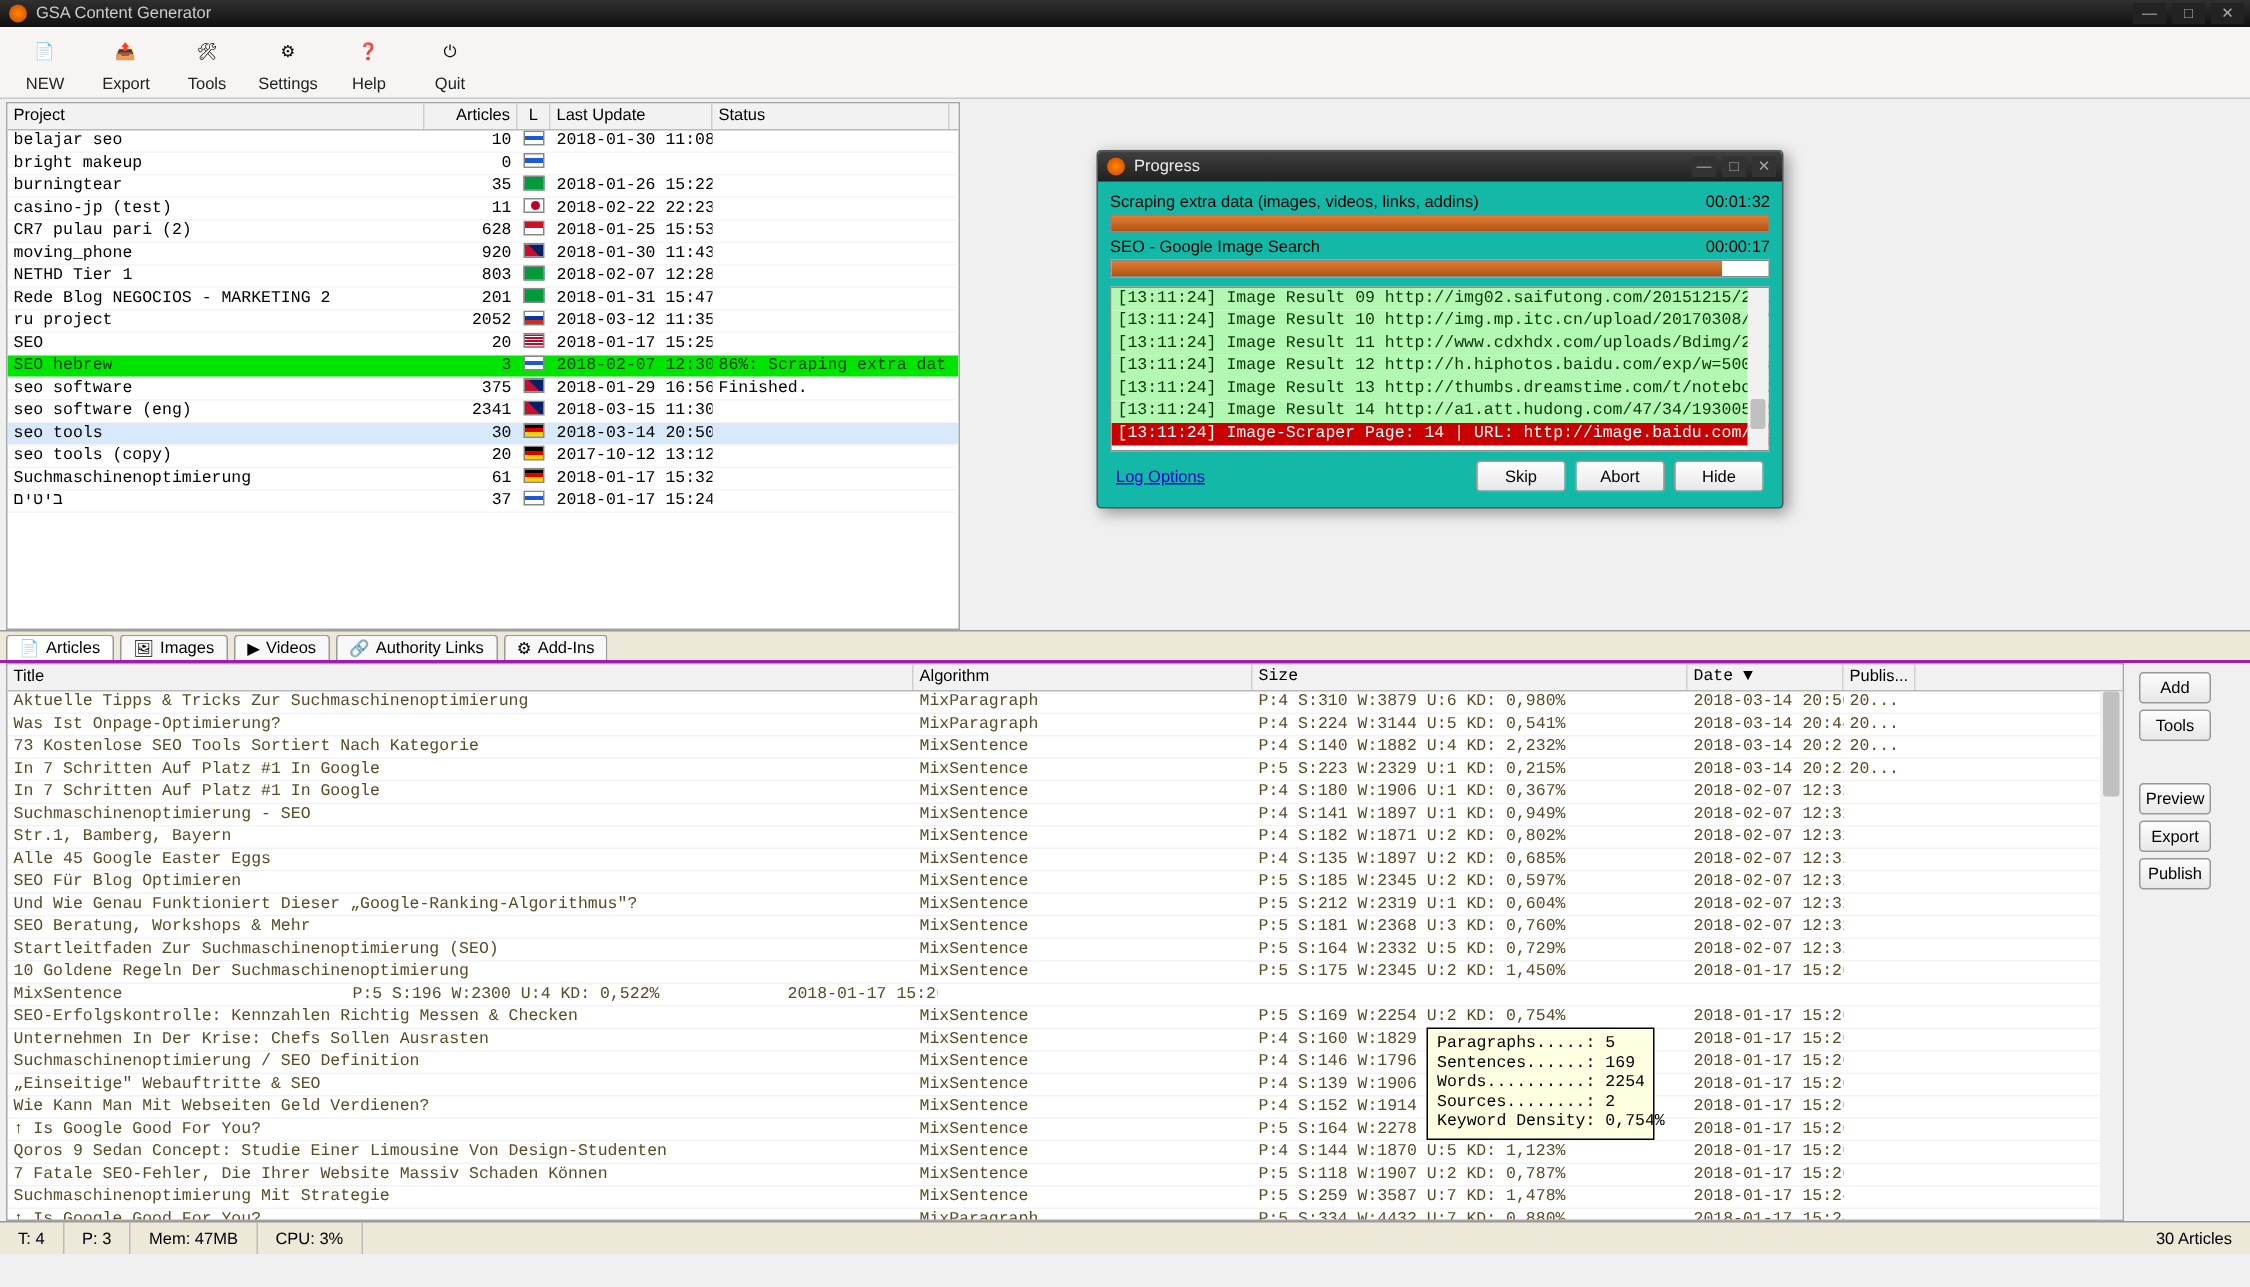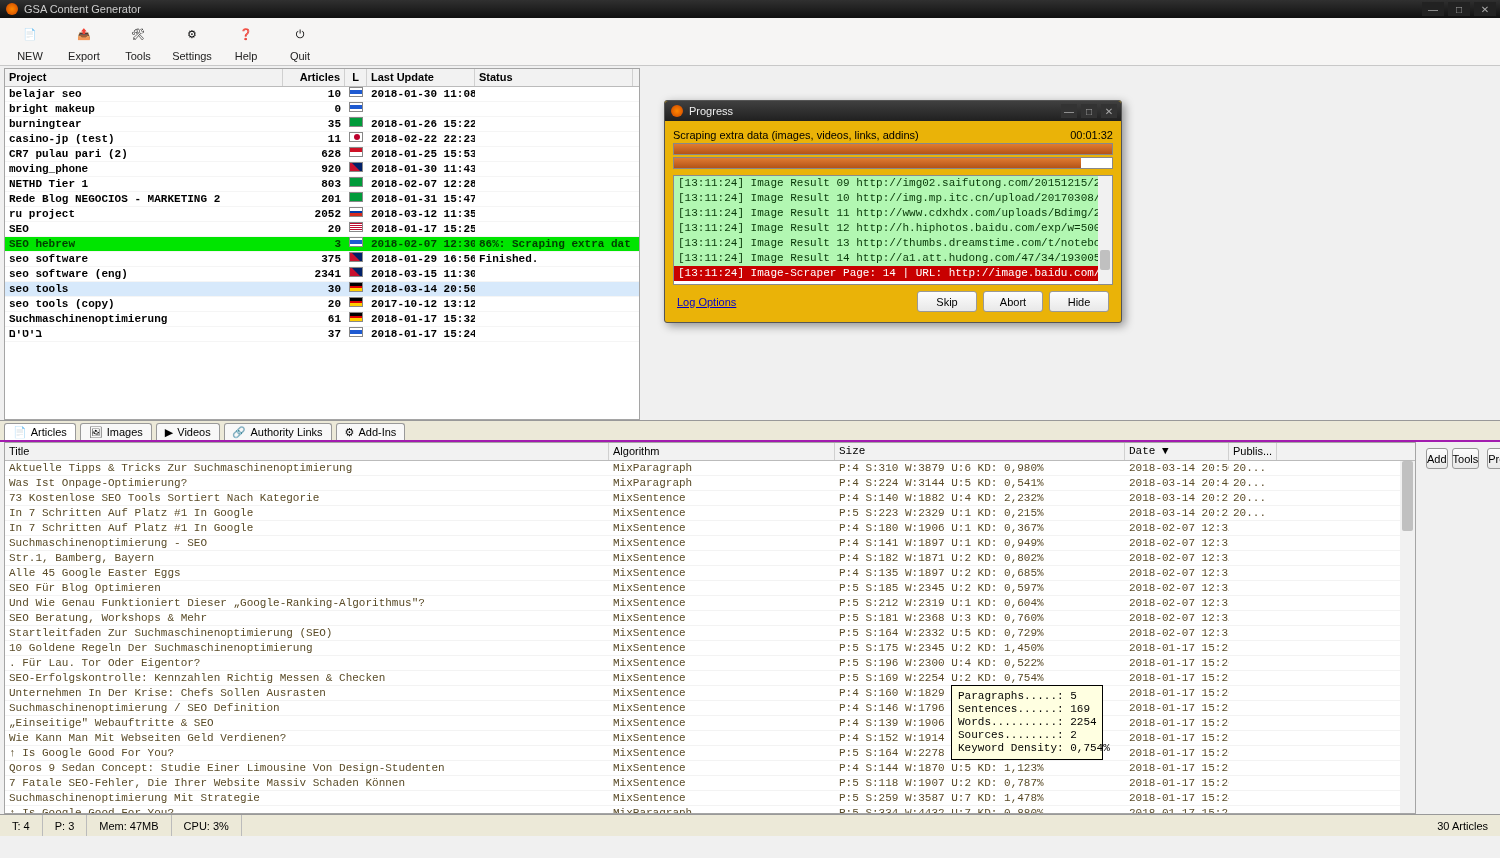--- a/index.html
+++ b/index.html
@@ -9,21 +9,21 @@
 .titlebar { height: 18px; background: linear-gradient(#303030, #101010); color: #ccc; display: flex; align-items: center; padding: 0 6px; position: relative; }
 .titlebar .app-icon { width: 12px; height: 12px; border-radius: 50%; background: radial-gradient(#f80,#c40); margin-right: 6px; }
 .titlebar .win-ctl { position: absolute; right: 4px; top: 2px; display: flex; gap: 4px; }
 .titlebar .win-btn { width: 22px; height: 14px; background: #222; display:flex; align-items:center; justify-content:center; font-size:10px; color:#aaa;}
 
 .toolbar { height: 48px; background: #f6f5f4; border-bottom: 1px solid #c8c8c8; display: flex; gap: 2px; padding: 2px 4px; }
 .toolbar .tbtn { width: 52px; display:flex; flex-direction:column; align-items:center; justify-content:center; gap:2px; cursor:pointer; border-radius:3px; }
 .toolbar .ticon { width: 26px; height: 26px; display:flex; align-items:center; justify-content:center; }
 .toolbar .tlabel { font-size:11px; color:#222; }
 
-.split-top { height: 354px; display:flex; padding: 2px 0 0 0; font-weight: bold; }
+.split-top { height: 354px; display:flex; padding: 2px 0 0 0; }
 .proj-panel { width: 636px; border:1px solid #a5a5a5; background:#fff; margin-left:4px; position:relative; overflow:hidden; }
 .proj-panel .hd { display:flex; background:#f2f2f2; border-bottom:1px solid #bbb; height:18px; font-size:11px; }
 .proj-panel .hd .c { padding:2px 4px; border-right:1px solid #d0d0d0; overflow:hidden; white-space:nowrap; }
 .proj-row { display:flex; height:15px; line-height:15px; border-bottom:1px solid #f5f5f5; }
 .proj-row .c { padding:0 4px; overflow:hidden; white-space:nowrap; }
 .proj-row.sel-green { background:#00e500; color:#004000; }
 .proj-row.sel-blue  { background:#d7e9fb; }
 .c-proj{width:278px;} .c-art{width:62px;text-align:right;} .c-lang{width:22px;text-align:center;} .c-upd{width:108px;} .c-stat{width:158px;}
 .flag{width:14px;height:10px;display:inline-block;border:1px solid #888;}
 .fl-il{background:linear-gradient(#fff 30%, #1e5ad1 30%, #1e5ad1 70%, #fff 70%);}
@@ -42,31 +42,31 @@
 .tab.on { background:#fff; font-weight:normal;}
 
 .content-pane { height: 374px; display:flex; border-top:2px solid #a21caf; }
 .art-table { flex:1; border:1px solid #a5a5a5; background:#fff; margin:0 0 0 4px; position:relative; overflow:hidden; }
 .art-table .hd { display:flex; background:#f2f2f2; border-bottom:1px solid #bbb; height:18px; }
 .art-table .hd .c { padding:2px 4px; border-right:1px solid #d0d0d0; overflow:hidden; white-space:nowrap;}
 .art-row { display:flex; height:15px; line-height:15px; border-bottom:1px solid #f3f3f3; color:#5a4b27; }
 .art-row .c { padding:0 4px; overflow:hidden; white-space:nowrap;}
 .c-title{width:604px;} .c-algo{width:226px;} .c-size{width:290px; font-family:"Courier New",monospace;} .c-date{width:104px; font-family:"Courier New",monospace;} .c-pub{width:48px;}
 
-.side-btns { width: 84px; display:flex; gap:4px; padding:6px 26px 0 10px; }
+.side-btns { width: 84px; display:flex; flex-direction:column; gap:4px; padding:6px 26px 0 10px; }
 .ubtn { height:21px; border:1px solid #999; background:linear-gradient(#fdfdfd,#e8e8e8); border-radius:3px; display:flex; align-items:center; justify-content:center; cursor:pointer; }
 .side-btns .gap{height:20px;}
 .art-table .sb{position:absolute;right:0;top:18px;bottom:0;width:15px;background:#f1f1f1;} .sb-th{position:absolute;top:0;left:2px;right:2px;height:70px;background:#c0c0c0;border-radius:2px;}
 
 .statusbar { height: 22px; background:#ece9d8; border-top:1px solid #999; display:flex; align-items:center; font-size:11px; }
 .statusbar .cell { border-right:1px solid #bbb; padding:0 12px; height:100%; display:flex; align-items:center;}
 .statusbar .stretch{flex:1;}
 .statusbar .right{padding-right:12px;}
 
-.progress-dlg { position:absolute; left:664px; top:100px; width:458px; background:#eab308; border:1px solid #555; box-shadow:3px 3px 10px rgba(0,0,0,.4); border-radius:3px; }
+.progress-dlg { position:absolute; left:731px; top:100px; width:458px; background:#14b8a6; border:1px solid #555; box-shadow:3px 3px 10px rgba(0,0,0,.4); border-radius:3px; }
 .pd-title { height:20px; background:linear-gradient(#404040,#202020); color:#eee; border-radius:3px 3px 0 0; display:flex; align-items:center; padding:0 6px; position:relative;}
 .pd-title .pi{width:12px;height:12px;border-radius:50%;background:radial-gradient(#f80,#c40);margin-right:6px;}
 .pd-title .wc{position:absolute;right:4px;display:flex;gap:4px;}
 .pd-title .wc span{width:16px;height:14px;background:#333;font-size:10px;color:#aaa;display:flex;align-items:center;justify-content:center;}
 .pd-body{padding:4px 8px;}
 .pd-row{display:flex;justify-content:space-between;font-size:11px;margin-top:4px;}
 .pbar{height:12px;border:1px solid #888;background:#fff;margin-top:2px;position:relative;}
 .pbar-fill{height:100%;background:linear-gradient(#e07c31,#b45317);}
 .pd-log{margin-top:6px;border:1px solid #8b8b8b;background:#fff;height:110px;overflow:hidden;position:relative;}
 .pd-log .line{padding:0 4px;font-family:"Courier New",monospace;font-size:11px;line-height:15px;white-space:nowrap;overflow:hidden;}
@@ -373,21 +373,20 @@
           <div class="c c-pub"></div>
         </div>
         <div class="art-row mono">
           <div class="c c-title">10 Goldene Regeln Der Suchmaschinenoptimierung</div>
           <div class="c c-algo">MixSentence</div>
           <div class="c c-size">P:5 S:175 W:2345 U:2 KD: 1,450%</div>
           <div class="c c-date">2018-01-17 15:26</div>
           <div class="c c-pub"></div>
         </div>
         <div class="art-row mono">
-          <div class="c c-title">. Für Lau. Tor Oder Eigentor?</div>
           <div class="c c-algo">MixSentence</div>
           <div class="c c-size">P:5 S:196 W:2300 U:4 KD: 0,522%</div>
           <div class="c c-date">2018-01-17 15:26</div>
           <div class="c c-pub"></div>
         </div>
         <div class="art-row mono">
           <div class="c c-title">SEO-Erfolgskontrolle: Kennzahlen Richtig Messen &amp; Checken</div>
           <div class="c c-algo">MixSentence</div>
           <div class="c c-size">P:5 S:169 W:2254 U:2 KD: 0,754%</div>
           <div class="c c-date">2018-01-17 15:26</div>
@@ -491,20 +490,24 @@
     </div>
   </div>
   <div class="pd-body">
     <div class="pd-row">
       <span>Scraping extra data (images, videos, links, addins)</span>
       <span>00:01:32</span>
     </div>
     <div class="pbar">
         <div class="pbar-fill" id="pb1" style="width: 100%;"></div>
       </div>
+    <div class="pd-row">
+      <span>SEO - Google Image Search</span>
+      <span>00:00:17</span>
+    </div>
     <div class="pbar">
         <div class="pbar-fill" id="pb2" style="width: 93%;"></div>
       </div>
 
     <div class="pd-log">
       <div id="log-body">
           <div class="line gr">[13:11:24] Image Result 09 http://img02.saifutong.com/20151215/20151215...</div>
           <div class="line gr">[13:11:24] Image Result 10 http://img.mp.itc.cn/upload/20170308/67af743...</div>
           <div class="line gr">[13:11:24] Image Result 11 http://www.cdxhdx.com/uploads/Bdimg/20170705...</div>
           <div class="line gr">[13:11:24] Image Result 12 http://h.hiphotos.baidu.com/exp/w=500/sign=b...</div>

